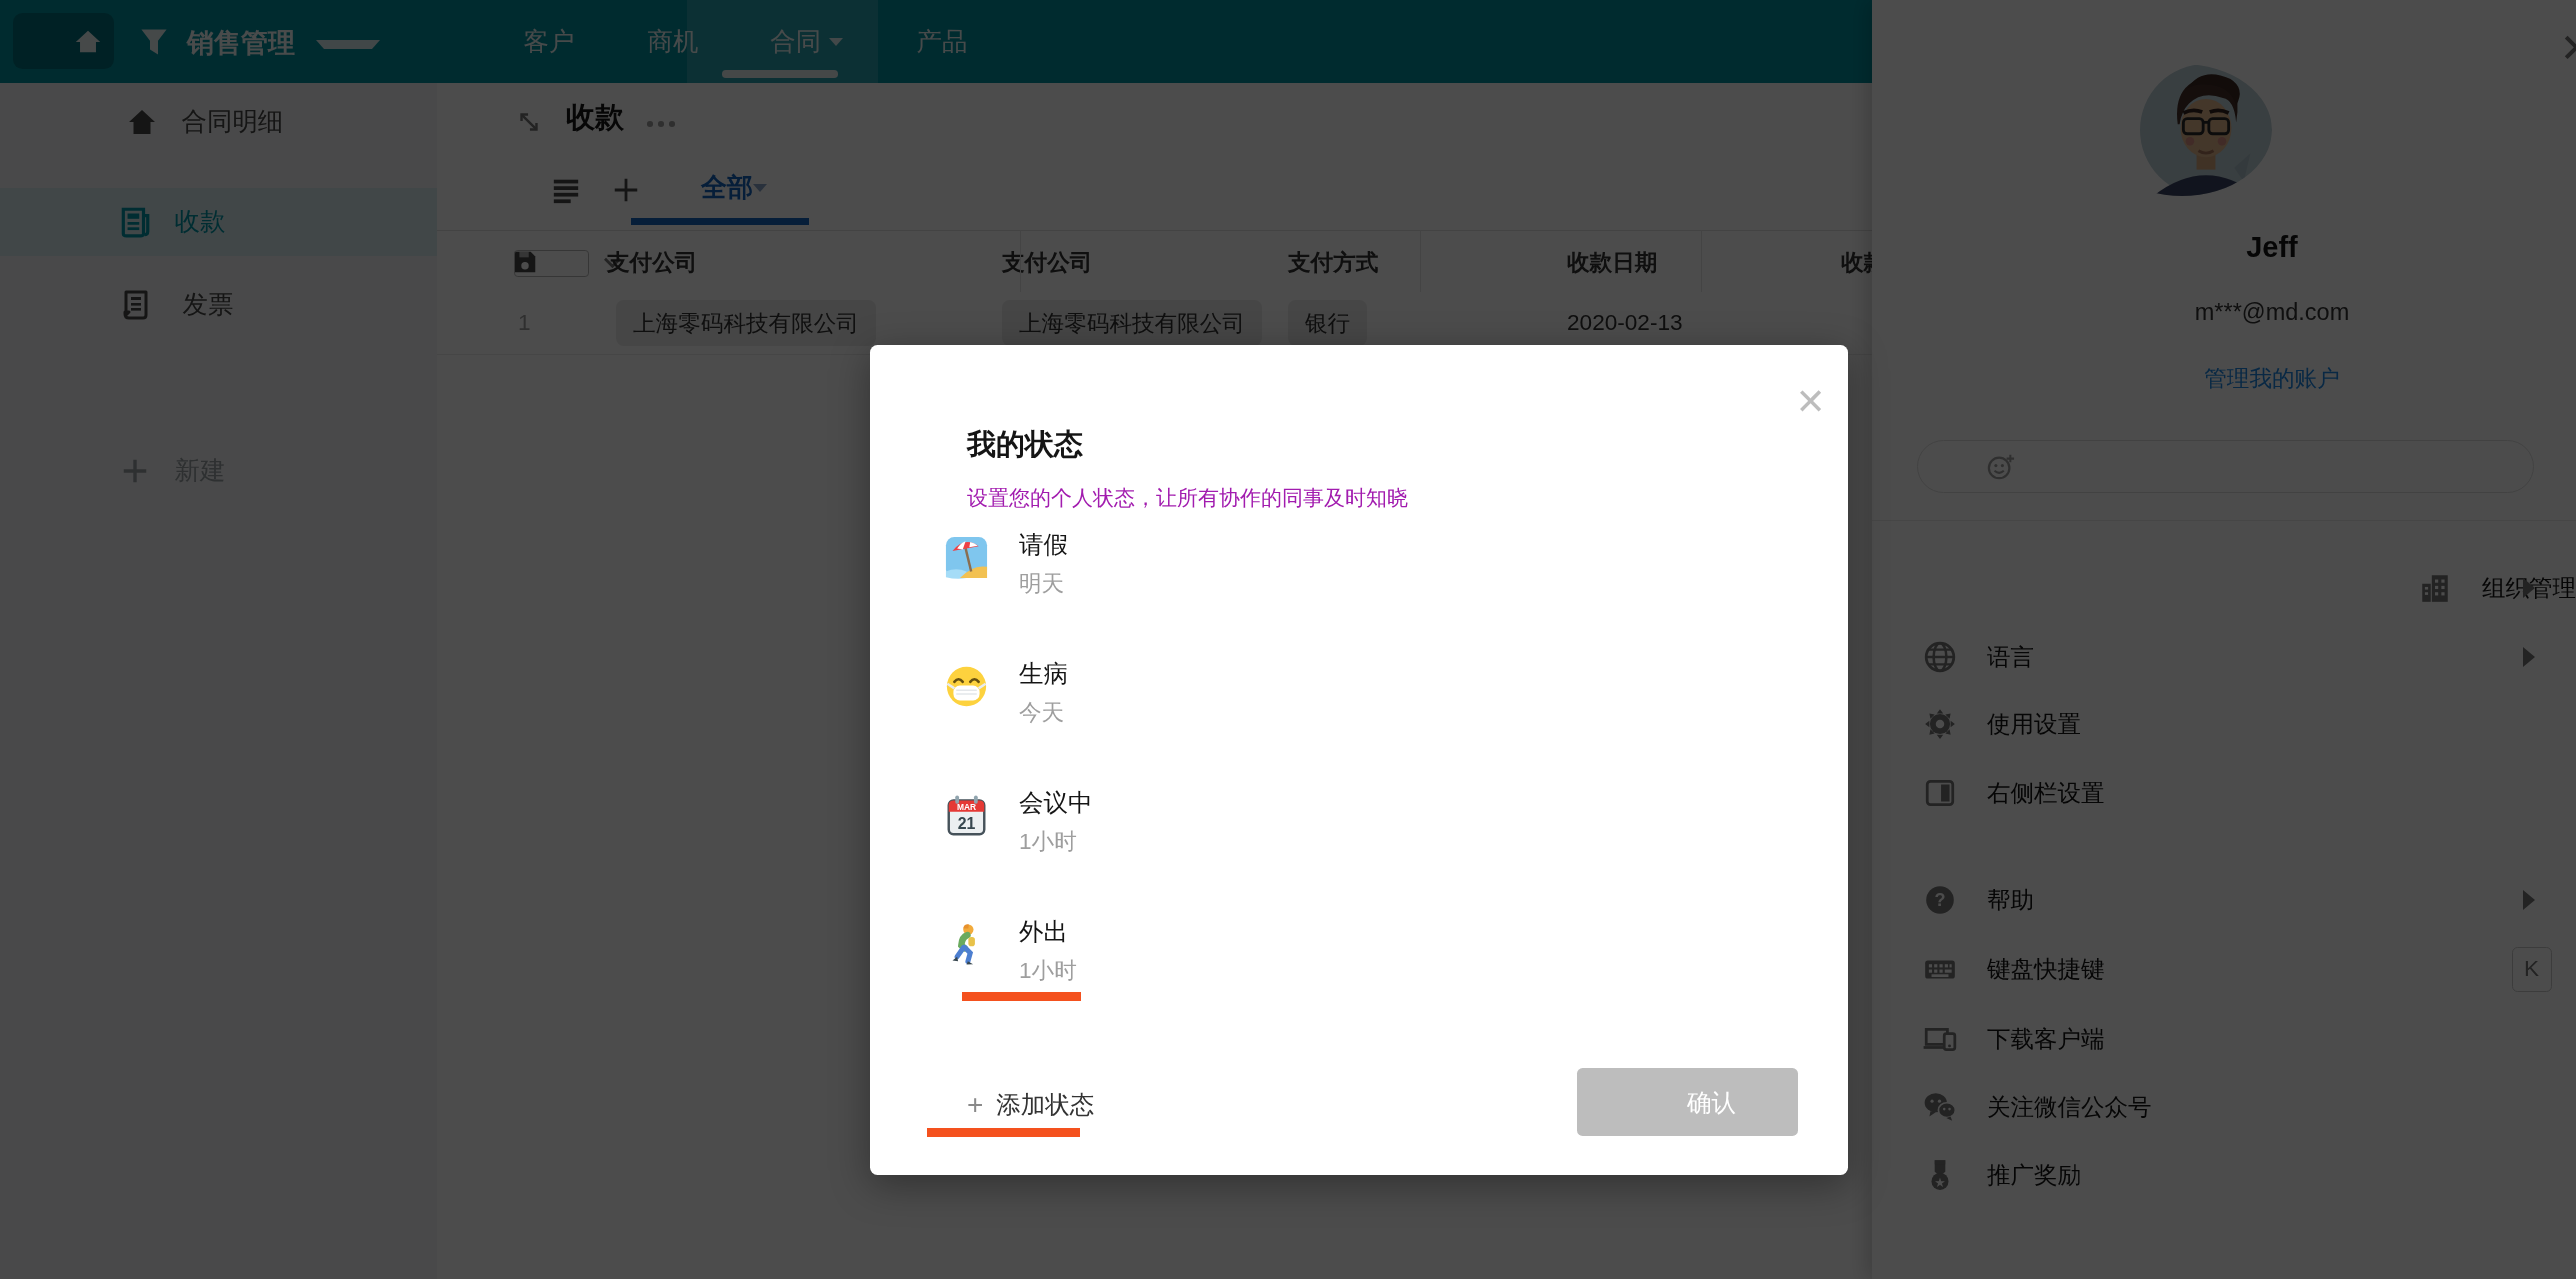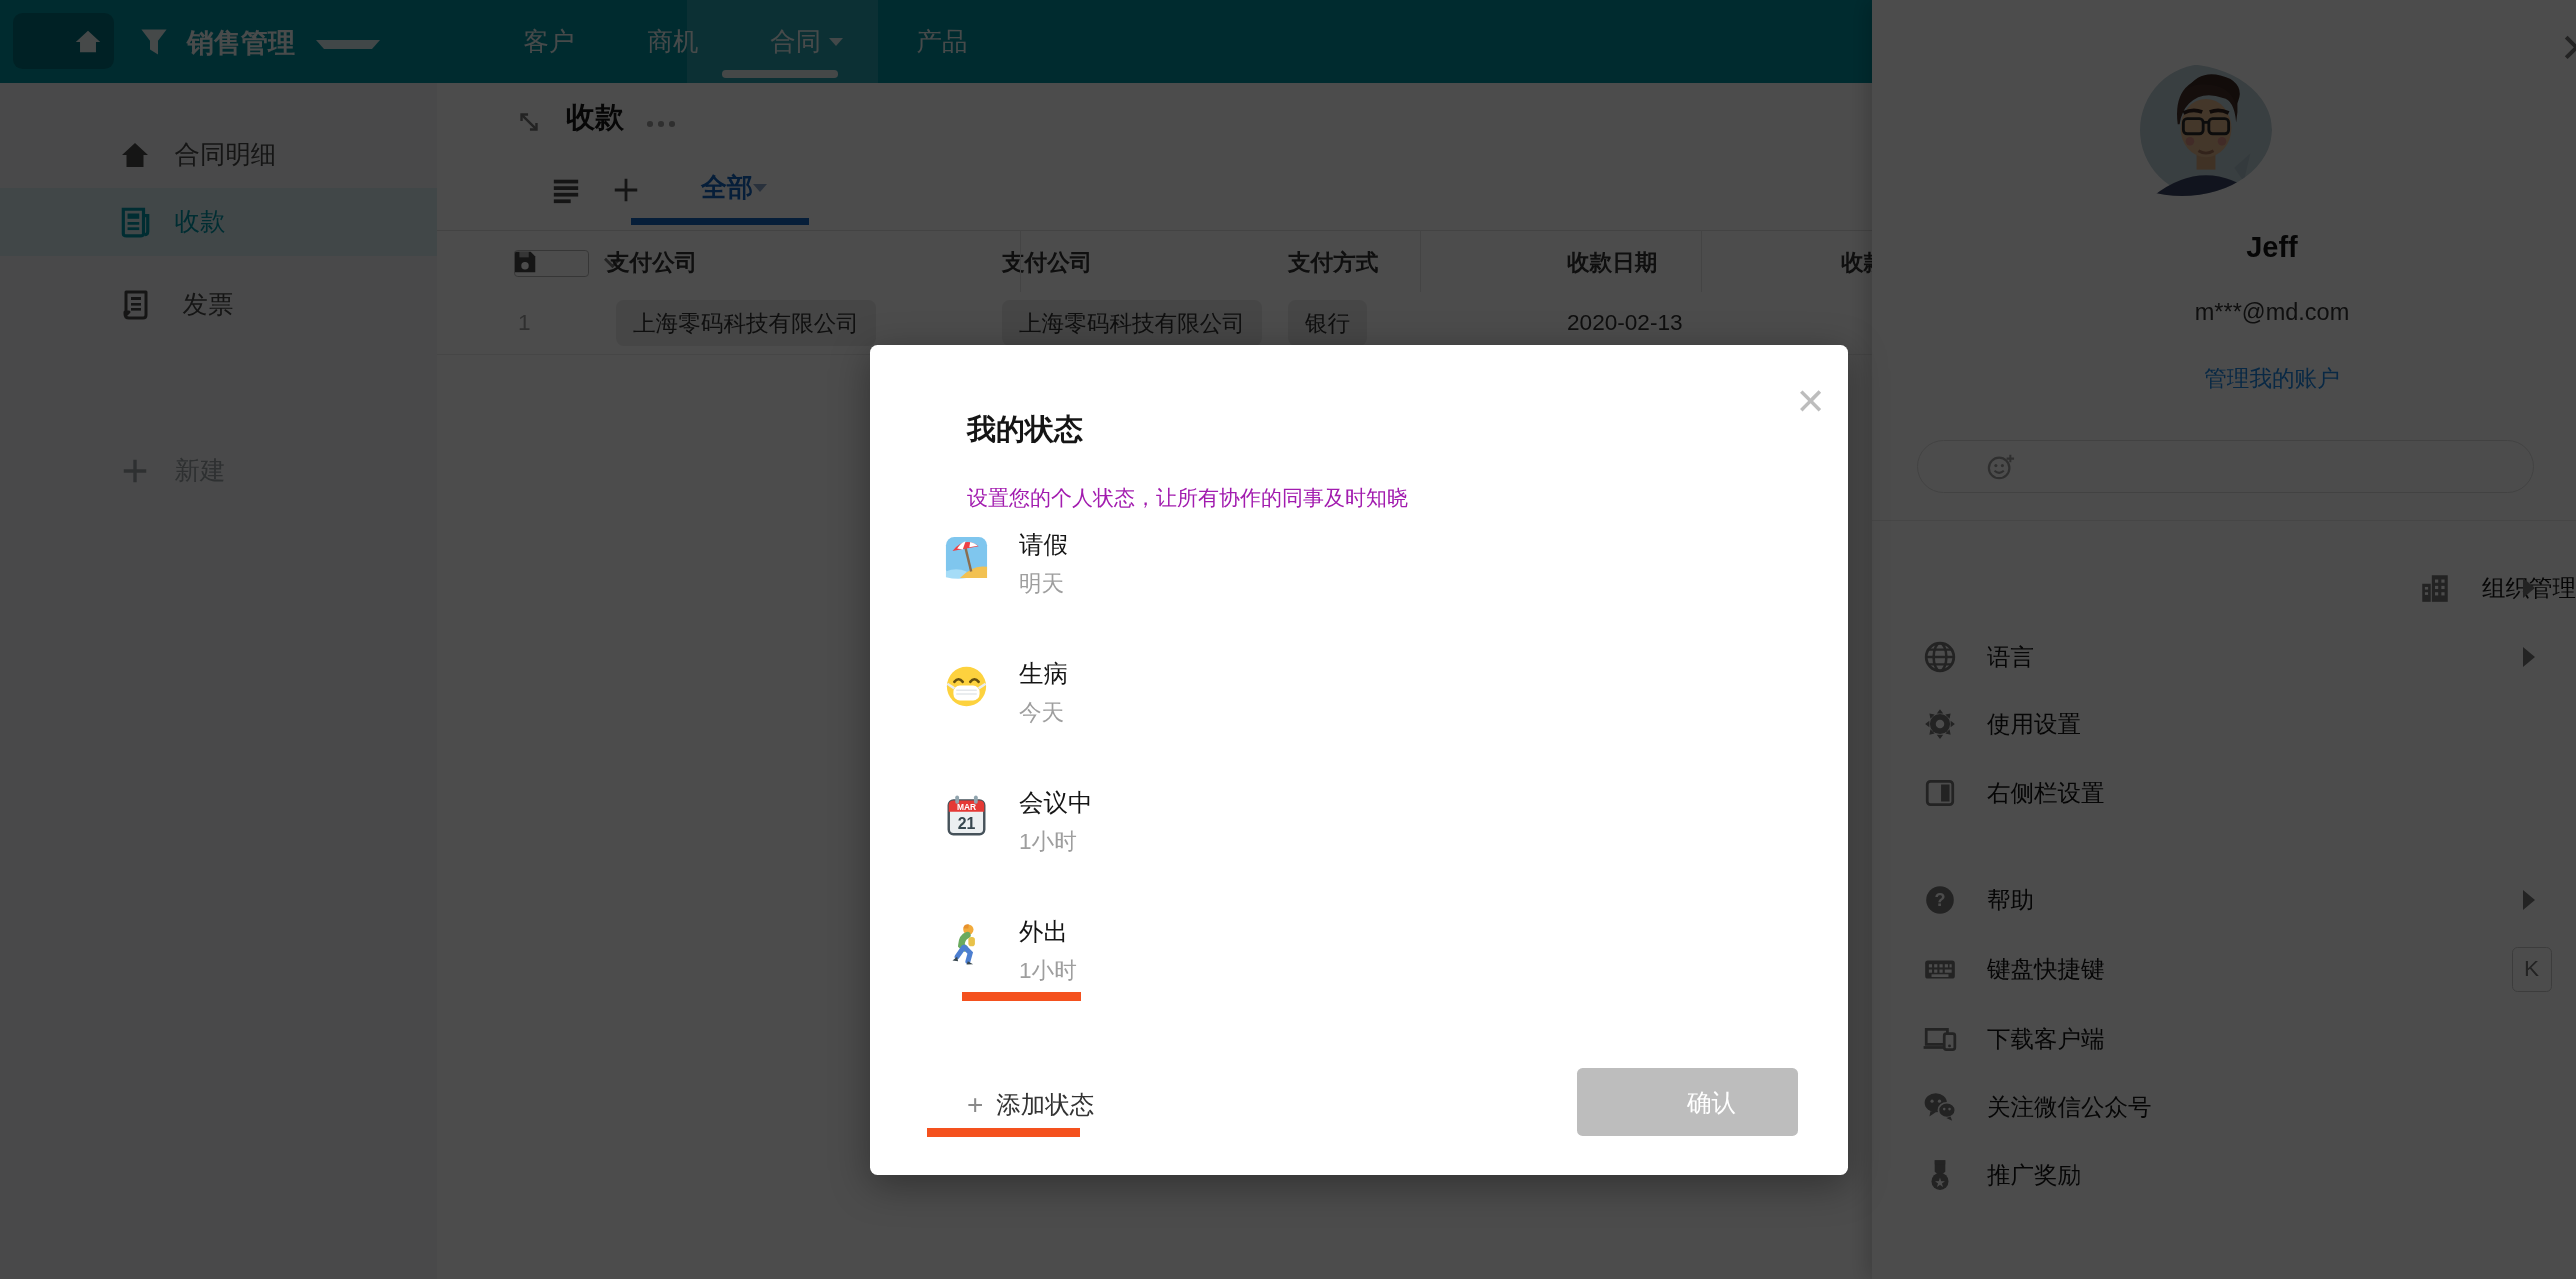--- a/index.html
+++ b/index.html
@@ -68,21 +68,21 @@
     display:flex;align-items:center;justify-content:center;font-size:22.6px;color:#757575;background:#fff;}
 
   
   .dim{left:0;top:0;width:2576px;height:1280px;background:rgba(0,0,0,0.70);z-index:50;}
 
   
   .modal{left:870px;top:345px;width:930px;height:830px;background:#fff;border-radius:7.5px;z-index:60;
     box-shadow:0 9.4px 38px rgba(0,0,0,0.35);}
   .modal-close{left:870px;top:34px;width:45px;height:45px;display:flex;align-items:center;justify-content:center;
     font-size:36px;color:#bdbdbd;cursor:pointer;}
-  .m-title{left:49px;top:65px;font-size:29px;font-weight:bold;}
+  .m-title{left:49px;top:80px;font-size:29px;font-weight:bold;}
   .m-sub{left:49px;top:139px;font-size:21px;color:#a21caf;}
   .st-item{position:absolute;left:0;width:696px;cursor:pointer;}
   .st-icon{position:absolute;left:75px;width:43px;height:43px;}
   .st-name{position:absolute;left:149px;top:0;font-size:24.5px;color:#151515;}
   .st-time{position:absolute;left:149px;top:40px;font-size:22.6px;color:#9e9e9e;}
   .redbar{position:absolute;height:9.4px;background:#f4511e;z-index:65;}
   .addrow{left:49px;top:743px;display:flex;align-items:center;gap:13px;cursor:pointer;}
   .addrow .plus{font-size:28px;color:#8a8a8a;line-height:1;}
   .addrow .txt{font-size:24.5px;color:#333;}
   .confirm-btn{left:707px;top:723px;width:173px;height:68px;background:#bdbdbd;border-radius:5.6px;border:0;
@@ -119,21 +119,21 @@
       <span>合同</span>
       <span class="cdown" style="border-left-width:7.5px;border-right-width:7.5px;border-top-width:8.5px;"></span>
     </div>
     <div class="abs tab" style="left:832px;width:124px;">
       <span>产品</span>
     </div>
     <div class="abs tab-underline"></div>
   </div>
 
   <div class="abs sidebar">
-    <div class="abs side-item" style="top:38px;">
+    <div class="abs side-item" style="top:5px;margin-left:7px;">
       <span class="s-icon">
         <svg width="32" height="32" viewBox="0 0 32 32">
             <path d="M16 4 L29 16 H24.5 V28 H7.5 V16 H3 Z M13.5 28 V19.5 H18.5 V28 Z" fill="currentColor"></path>
           </svg>
       </span>
       <span class="s-label">合同明细</span>
     </div>
     <div class="abs side-item selected" style="top:105px;">
       <span class="s-icon">
         <svg width="34" height="34" viewBox="0 0 32 32">

